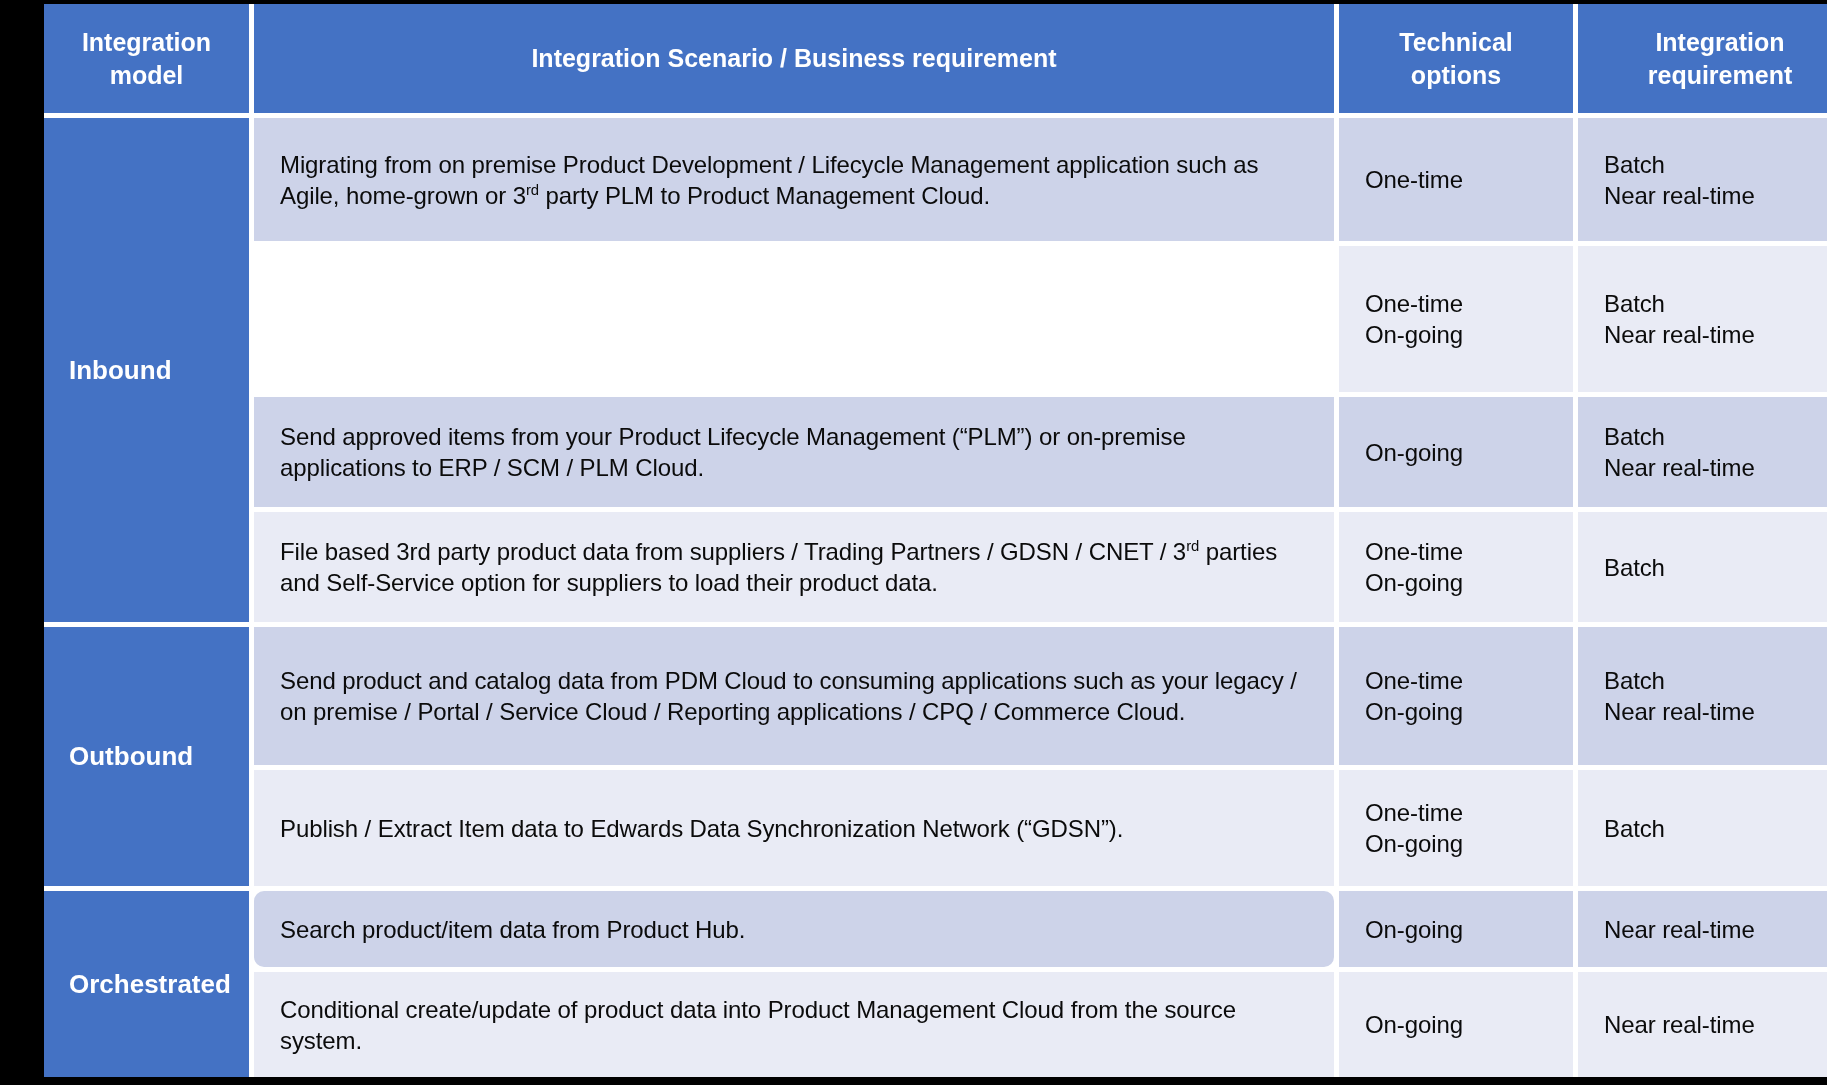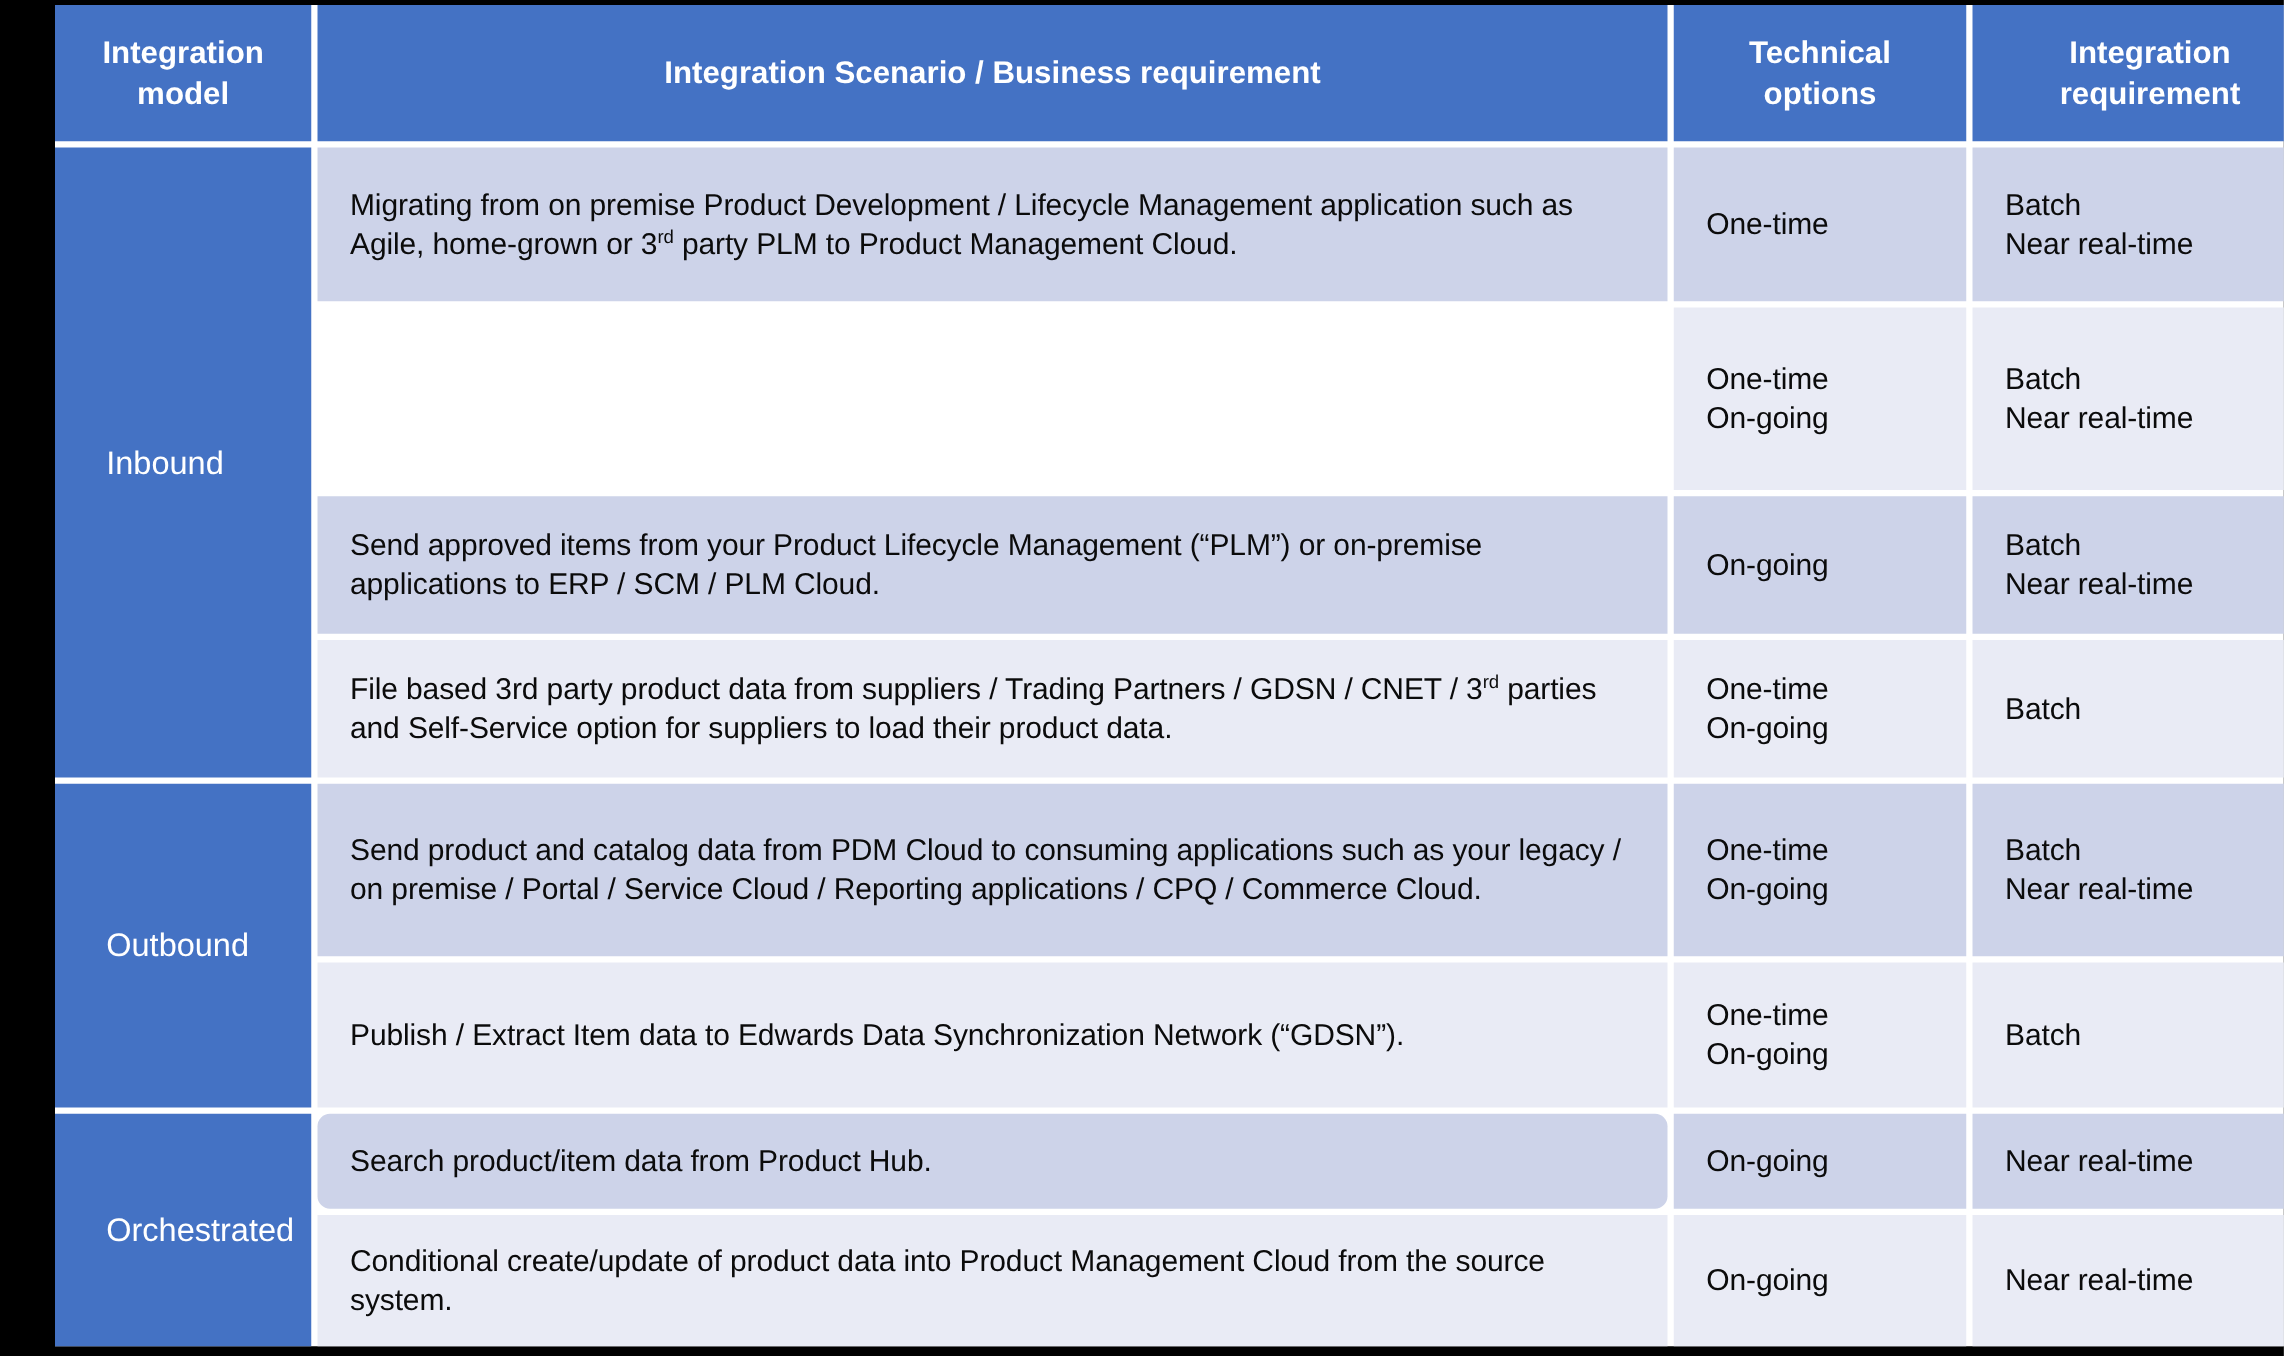--- a/index.html
+++ b/index.html
@@ -37,25 +37,25 @@
     line-height:33px;
     display:flex;
     align-items:center;
     justify-content:center;
     text-align:center;
     padding:0 18px;
   }
   .model{
     background:var(--model-bg);
     color:var(--header-text);
-    font-weight:400;
+    font-weight:700;
     font-size:26px;
     display:flex;
     align-items:center;
-    padding-left:41px;
+    padding-left:25px;
   }
   .cell{
     display:flex;
     flex-direction:column;
     justify-content:center;
     font-size:24px;
     line-height:31px;
     padding:0 26px;
     letter-spacing:-0.1px;
   }

